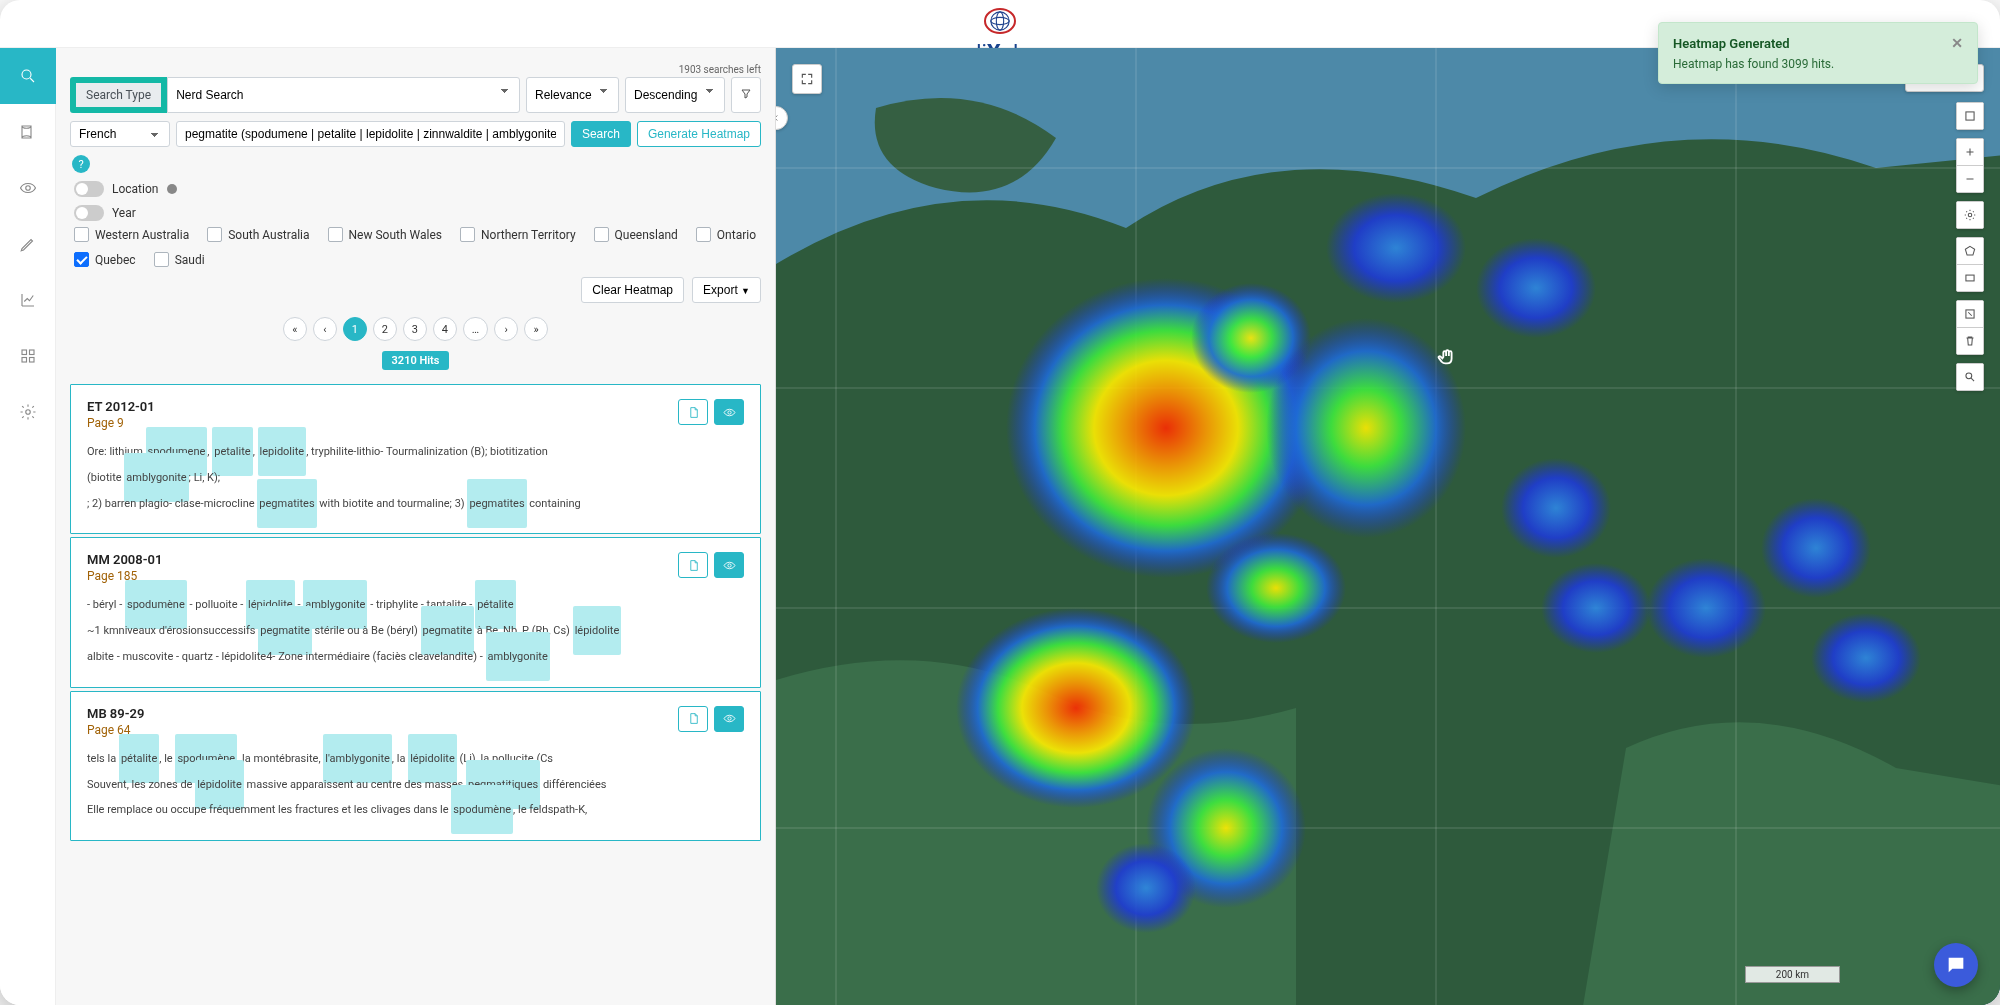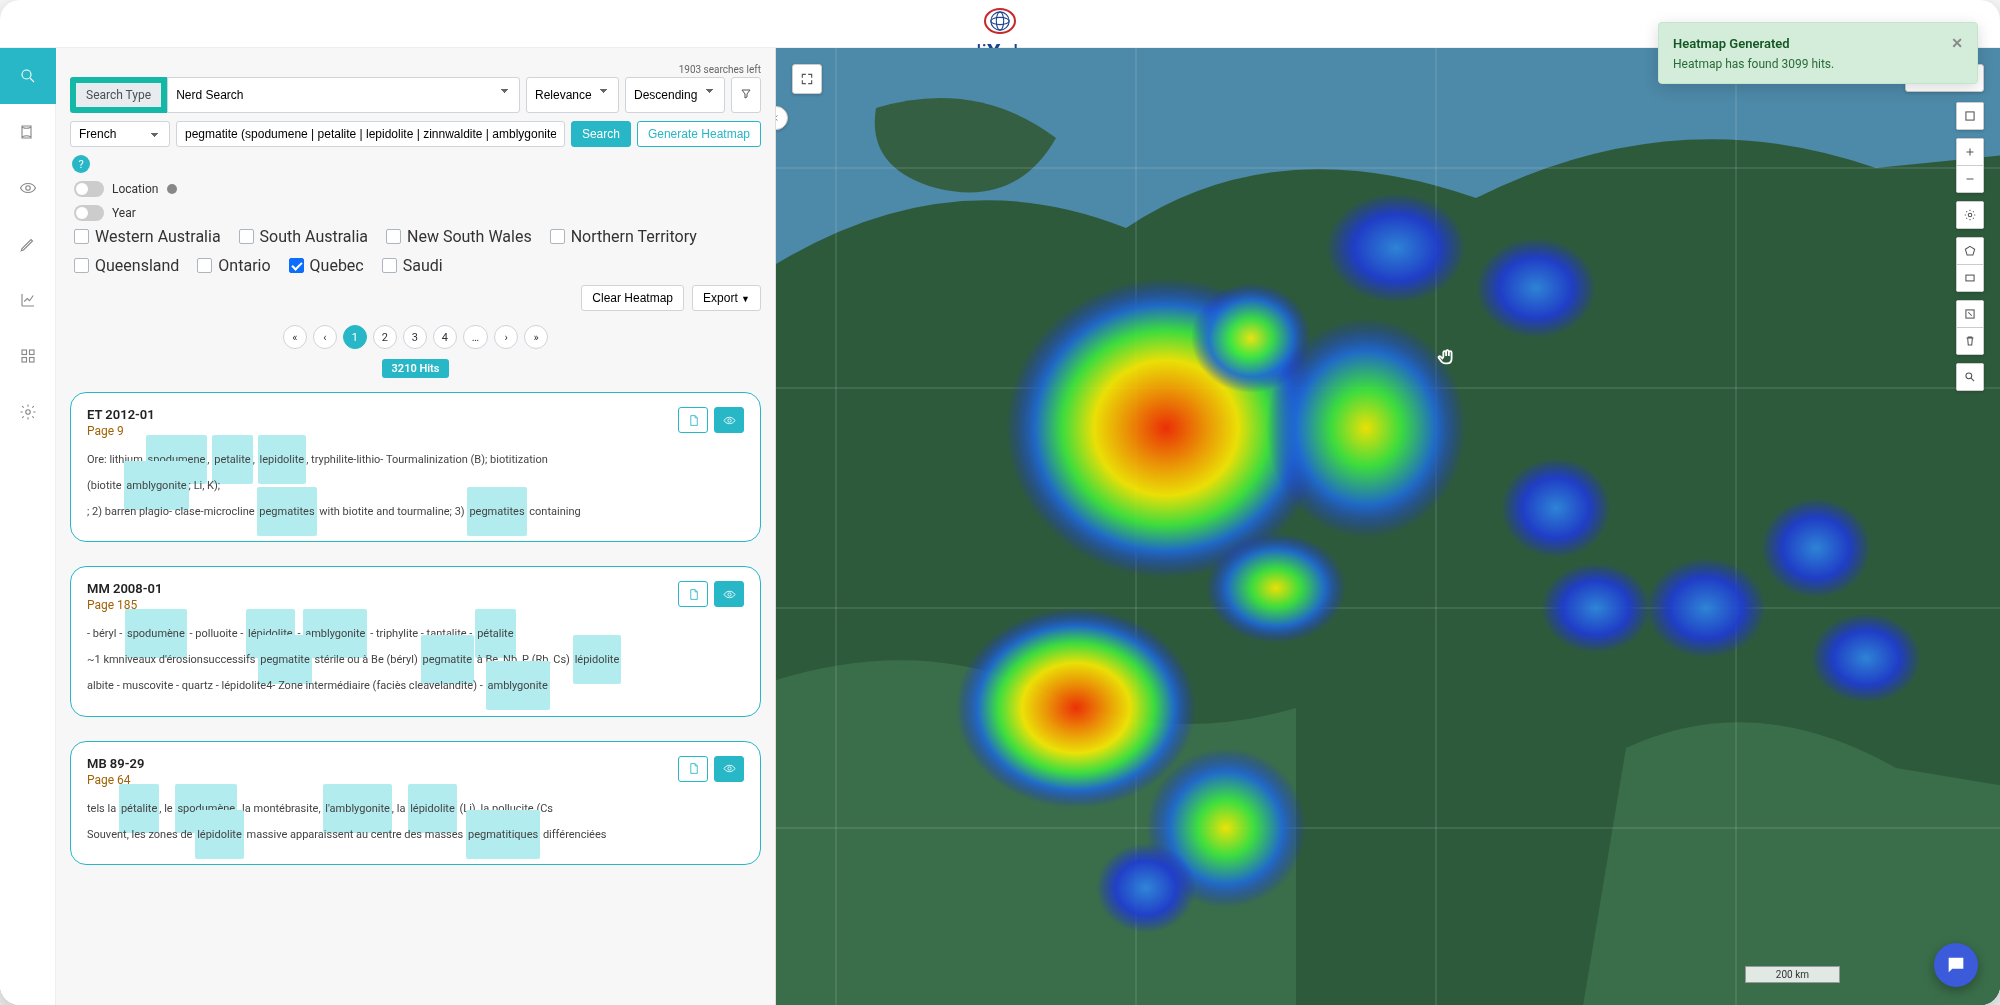--- a/index.html
+++ b/index.html
@@ -29,36 +29,36 @@
   .btn.teal { background: #28b7c6; border-color: #28b7c6; color: #fff; }
   .btn.teal-out { background: #fff; color: #28b7c6; border-color: #28b7c6; }
   .filter-btn { padding: 5px 8px; }
   .help-circ { width: 18px; height: 18px; border-radius: 50%; background: #28b7c6; color: #fff; font-size: 11px; display: flex; align-items: center; justify-content: center; cursor: pointer; }
   
   .toggle-row { display: flex; align-items: center; gap: 8px; margin: 8px 0 6px 4px; font-size: 12px; }
   .toggle { position: relative; width: 30px; height: 16px; background: #ccc; border-radius: 8px; cursor: pointer; }
   .toggle::after { content: ""; position: absolute; top: 2px; left: 2px; width: 12px; height: 12px; background: #fff; border-radius: 50%; }
   
   .cb-grid { display: flex; flex-wrap: wrap; gap: 10px 18px; margin: 6px 0 10px 4px; }
-  .cb-item { display: flex; align-items: center; gap: 6px; font-size: 16px; }
+  .cb-item { display: flex; align-items: center; gap: 6px; font-size: 12px; }
   .cb { width: 15px; height: 15px; border: 1px solid #adb5bd; border-radius: 2px; display: inline-block; background: #fff; position: relative; cursor: pointer; }
   .cb.checked { background: #0d6efd; border-color: #0d6efd; }
   .cb.checked::after { content: ""; position: absolute; left: 4px; top: 1px; width: 4px; height: 8px; border: solid #fff; border-width: 0 2px 2px 0; transform: rotate(45deg); }
   
   .action-row { display: flex; justify-content: flex-end; gap: 8px; margin-bottom: 14px; }
   
   .pager { display: flex; justify-content: center; gap: 6px; margin-bottom: 10px; align-items: center; }
   .pager .pg { width: 24px; height: 24px; border-radius: 50%; border: 1px solid #ced4da; background: #fff; display: flex; align-items: center; justify-content: center; font-size: 11px; cursor: pointer; }
   .pager .pg.active { background: #28b7c6; border-color: #28b7c6; color: #fff; }
   .pager .pg.txt { width: auto; padding: 0 8px; border-radius: 12px; }
   
   .hits-badge { display: flex; justify-content: center; margin-bottom: 14px; }
   .hits-badge span { background: #28b7c6; color: #fff; padding: 3px 10px; font-size: 11px; border-radius: 3px; font-weight: 600; }
   
-  .result-card { border: 1px solid #28b7c6; border-radius: 16px; background: #fff; padding: 14px 16px; margin-bottom: 24px; }
+  .result-card { border: 1px solid #28b7c6; border-radius: 1px; background: #fff; padding: 14px 16px; margin-bottom: 3px; }
   .rc-head { display: flex; justify-content: space-between; align-items: flex-start; margin-bottom: 12px; }
   .rc-title { font-size: 13px; font-weight: 600; color: #222; }
   .rc-page { font-size: 12px; color: #a16207; margin-top: 2px; }
   .rc-actions { display: flex; gap: 6px; }
   .rc-action { width: 30px; height: 26px; border: 1px solid #28b7c6; border-radius: 3px; display: flex; align-items: center; justify-content: center; color: #28b7c6; cursor: pointer; }
   .rc-action.fill { background: #28b7c6; color: #fff; }
   .rc-action svg { width: 13px; height: 13px; stroke: currentColor; fill: none; stroke-width: 1.6; }
   .snippet { font-size: 11px; color: #444; line-height: 1.8; margin-bottom: 6px; }
   .hl { background: #b3ecef; padding: 18px 2px; border-radius: 2px; }
 
@@ -309,20 +309,21 @@
         <span class="rc-action fill">
                   <svg viewBox="0 0 24 24">
                     <path d="M2 12s3-6 10-6 10 6 10 6-3 6-10 6-10-6-10-6z"></path>
                     <circle cx="12" cy="12" r="3"></circle>
                   </svg>
                 </span>
       </div>
     </div>
     <div class="snippet">tels la <span class="hl">pétalite</span>, le <span class="hl">spodumène</span>, la montébrasite, <span class="hl">l'amblygonite</span>, la <span class="hl">lépidolite</span> (Li), la pollucite (Cs</div>
             <div class="snippet">Souvent, les zones de <span class="hl">lépidolite</span> massive apparaissent au centre des masses <span class="hl">pegmatitiques</span> différenciées</div>
+            <div class="snippet">Elle remplace ou occupe fréquemment les fractures et les clivages dans le <span class="hl">spodumène</span>, le feldspath-K,</div>
           </div>
         </div>
     </div>
 
     <div class="map-panel">
       <svg class="map-svg" viewBox="0 0 1224 957" preserveAspectRatio="xMidYMid slice">
 
         <rect width="1224" height="957" fill="#4d89a8"></rect>
         <path d="M-50 250 Q150 100 350 180 Q500 80 700 150 Q900 50 1100 120 L1300 100 L1300 1000 L-50 1000 Z" fill="#2e5a3c"></path>
         <path d="M-50 650 Q120 580 260 640 Q380 700 520 660 L520 1000 L-50 1000 Z" fill="#3a6e4a"></path>

